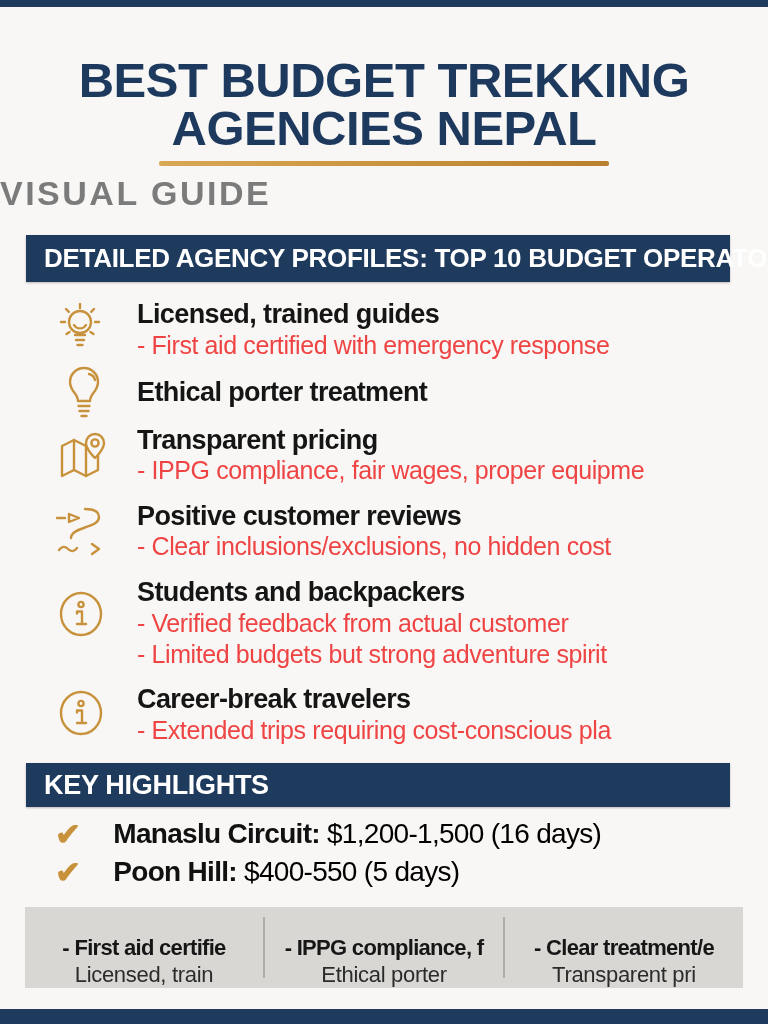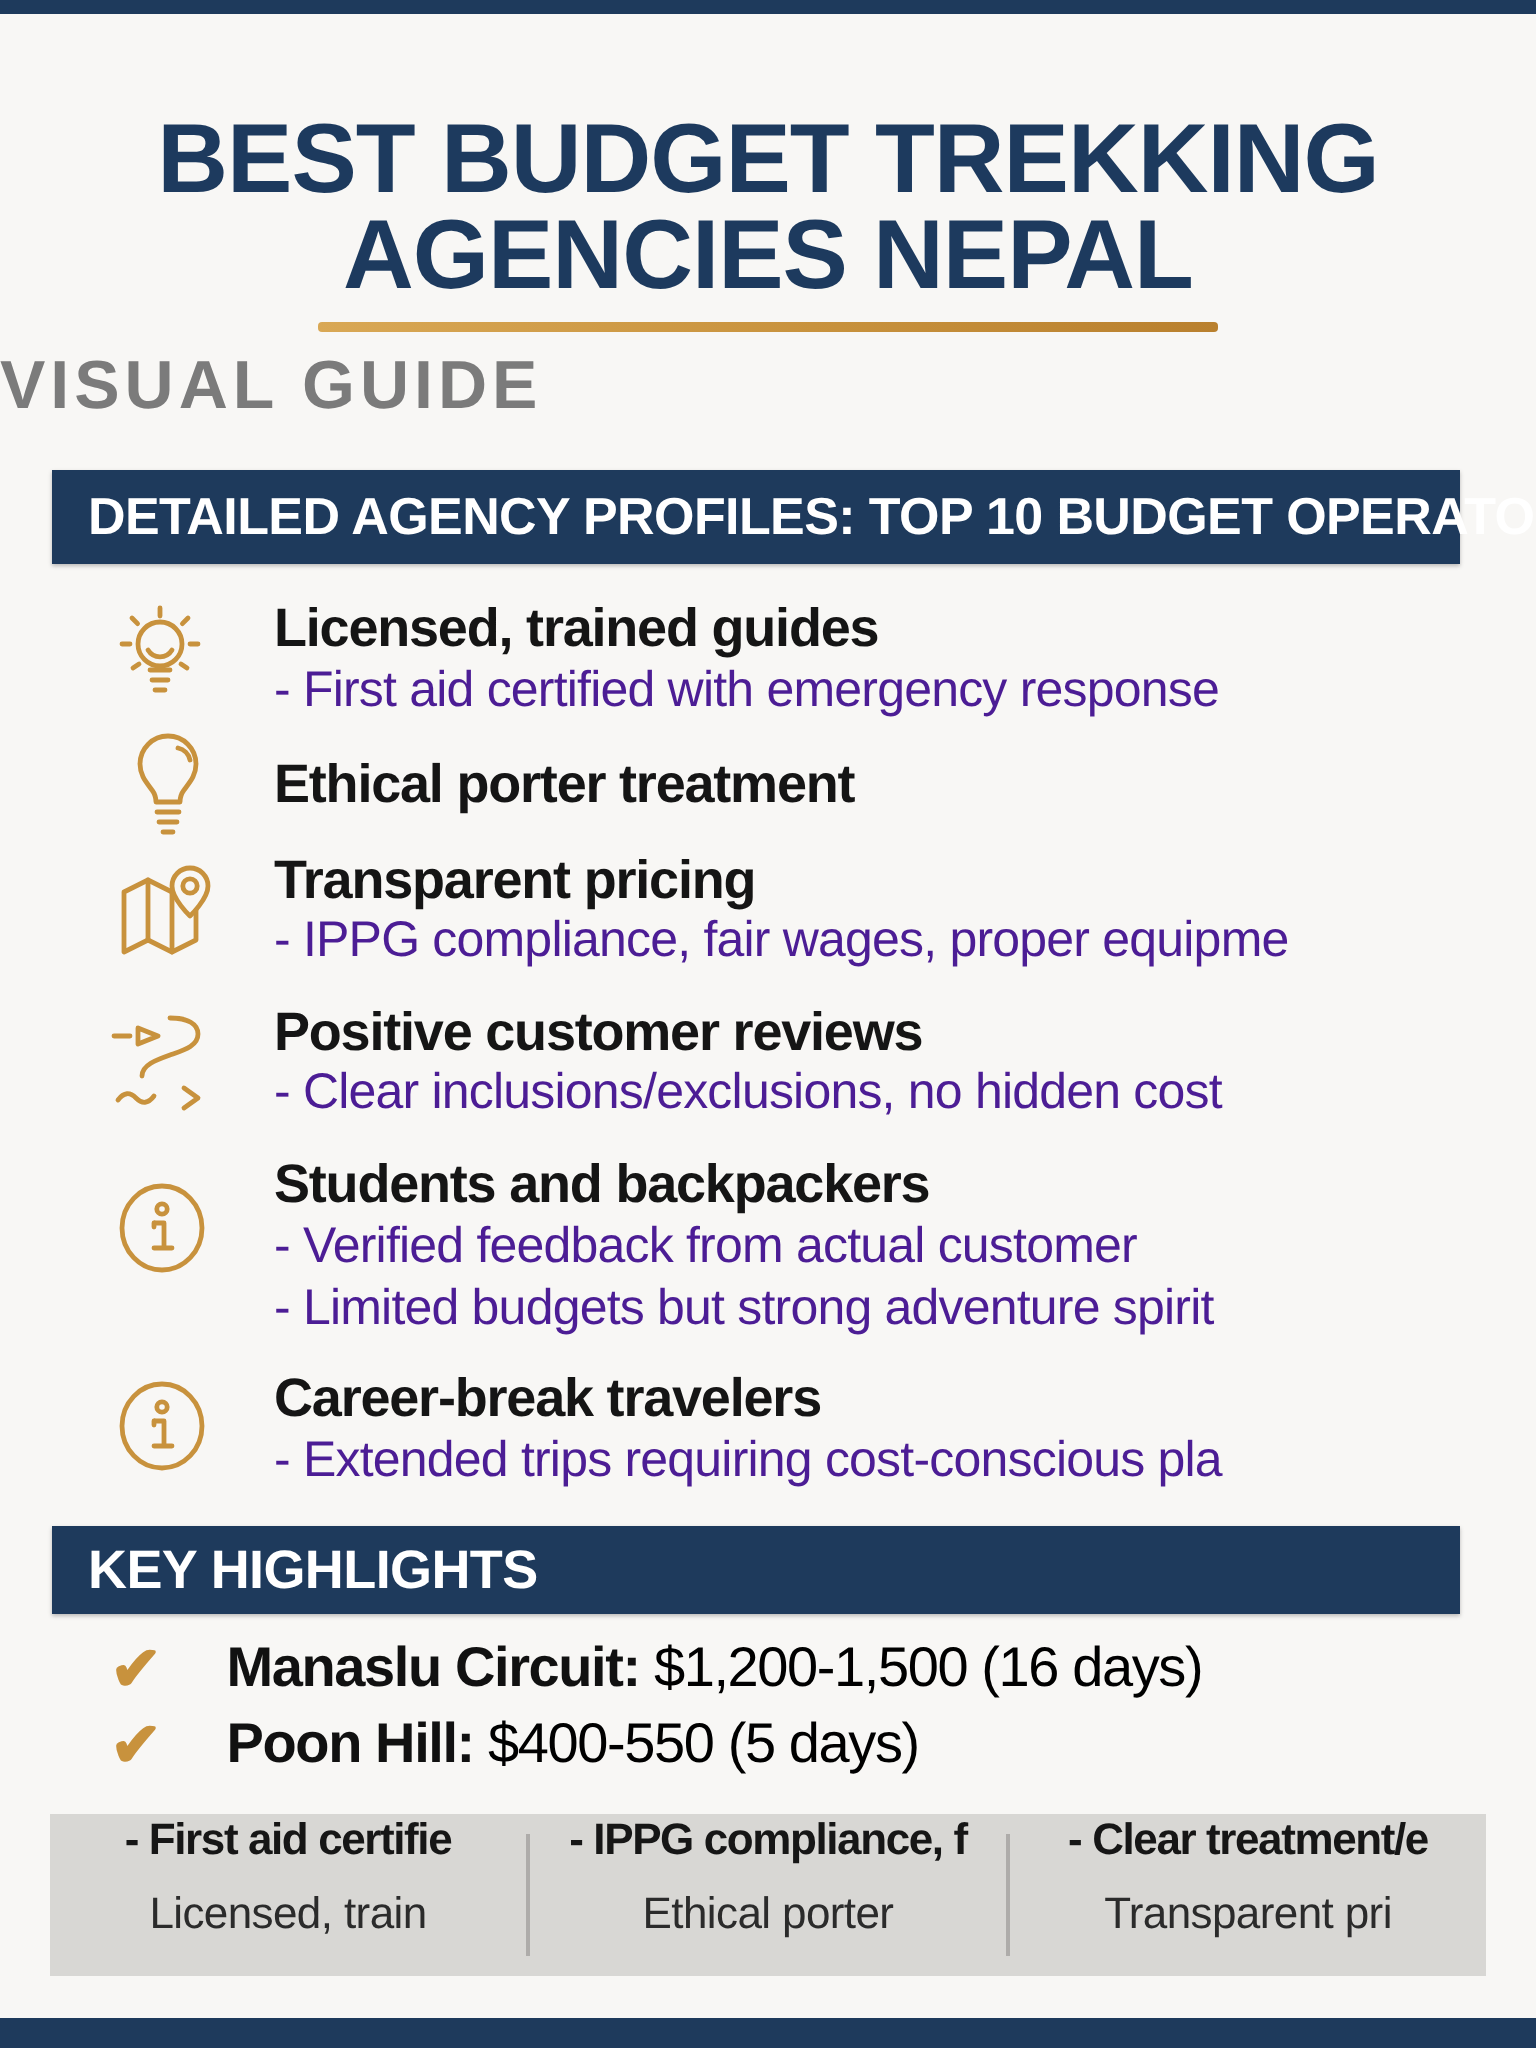--- a/index.html
+++ b/index.html
@@ -21,34 +21,34 @@
 
   .section-band { left:26px; width:704px; background:#1e3a5c; color:#ffffff;
     display:flex; align-items:center; padding-left:18px;
     font-weight:bold; letter-spacing:-0.3px; white-space:nowrap;
     box-shadow:0 1px 2px rgba(0,0,0,0.25); }
   #band-profiles { top:235px; height:47px; font-size:26px; }
   #band-highlights { top:763px; height:44px; font-size:27px; }
 
   .item-title { font-weight:bold; font-size:27px; letter-spacing:-0.6px;
     color:#151515; white-space:nowrap; }
-  .item-detail { font-size:25px; letter-spacing:-0.4px; color:#4c1d95; white-space:nowrap; }
+  .item-detail { font-size:25px; letter-spacing:-0.4px; color:#ef4444; white-space:nowrap; }
   .gold-icon { color:#c8923d; }
   .gold-icon svg { display:block; }
 
   .hl-row { left:55px; white-space:nowrap; font-size:28px; letter-spacing:-0.7px; color:#1c1c1c; }
   .hl-check { color:#c8923d; font-size:31px; font-weight:bold; margin-right:12px;
     vertical-align:-2px; }
   .hl-label { font-weight:bold; color:#111111;margin-left:21px; }
   .hl-value { font-weight:normal; color:#000000; }
 
   #summary-band { top:907px; left:25px; width:718px; height:81px; background:#d8d7d4;
     display:flex; }
   .summary-col { flex:1 1 0; display:flex; flex-direction:column; align-items:center;
-    justify-content:flex-start; gap:11px; }
+    justify-content:flex-end; gap:1px; }
   .summary-bold { font-weight:bold; font-size:22px; letter-spacing:-0.7px; color:#161616; white-space:nowrap; }
   .summary-reg { font-size:22px; letter-spacing:-0.3px; color:#2b2b2b; white-space:nowrap; }
   .col-divider { width:2px; background:#aeacaa; margin:10px 0; flex:0 0 2px; }
 </style>
 </head>
 <body>
 
 <div id="page">
 
   <div id="top-bar" class="abs bar"></div>

